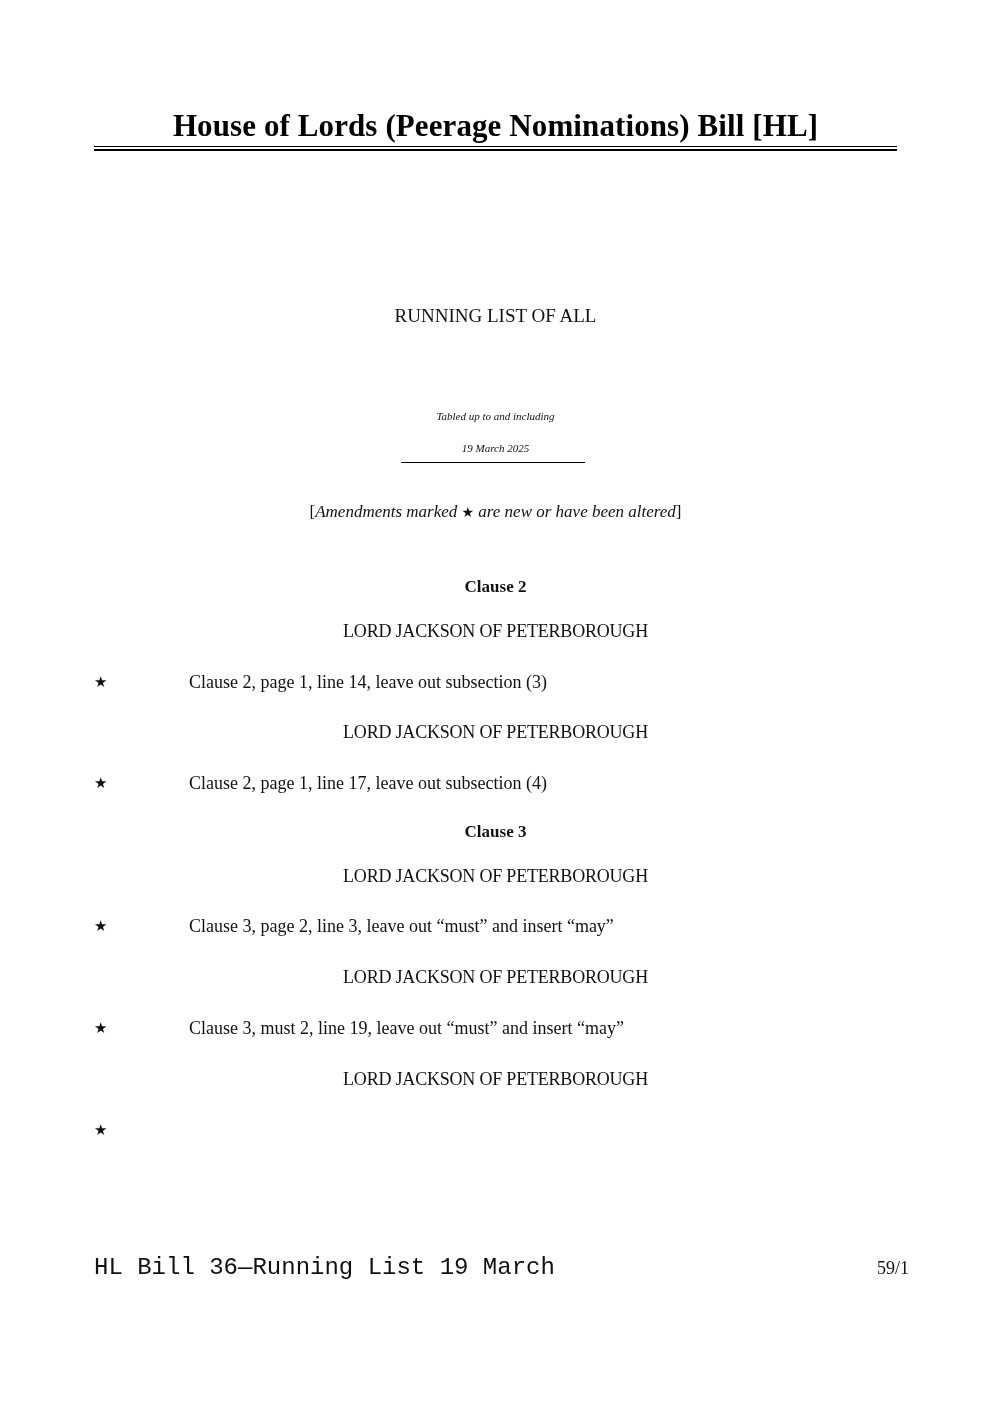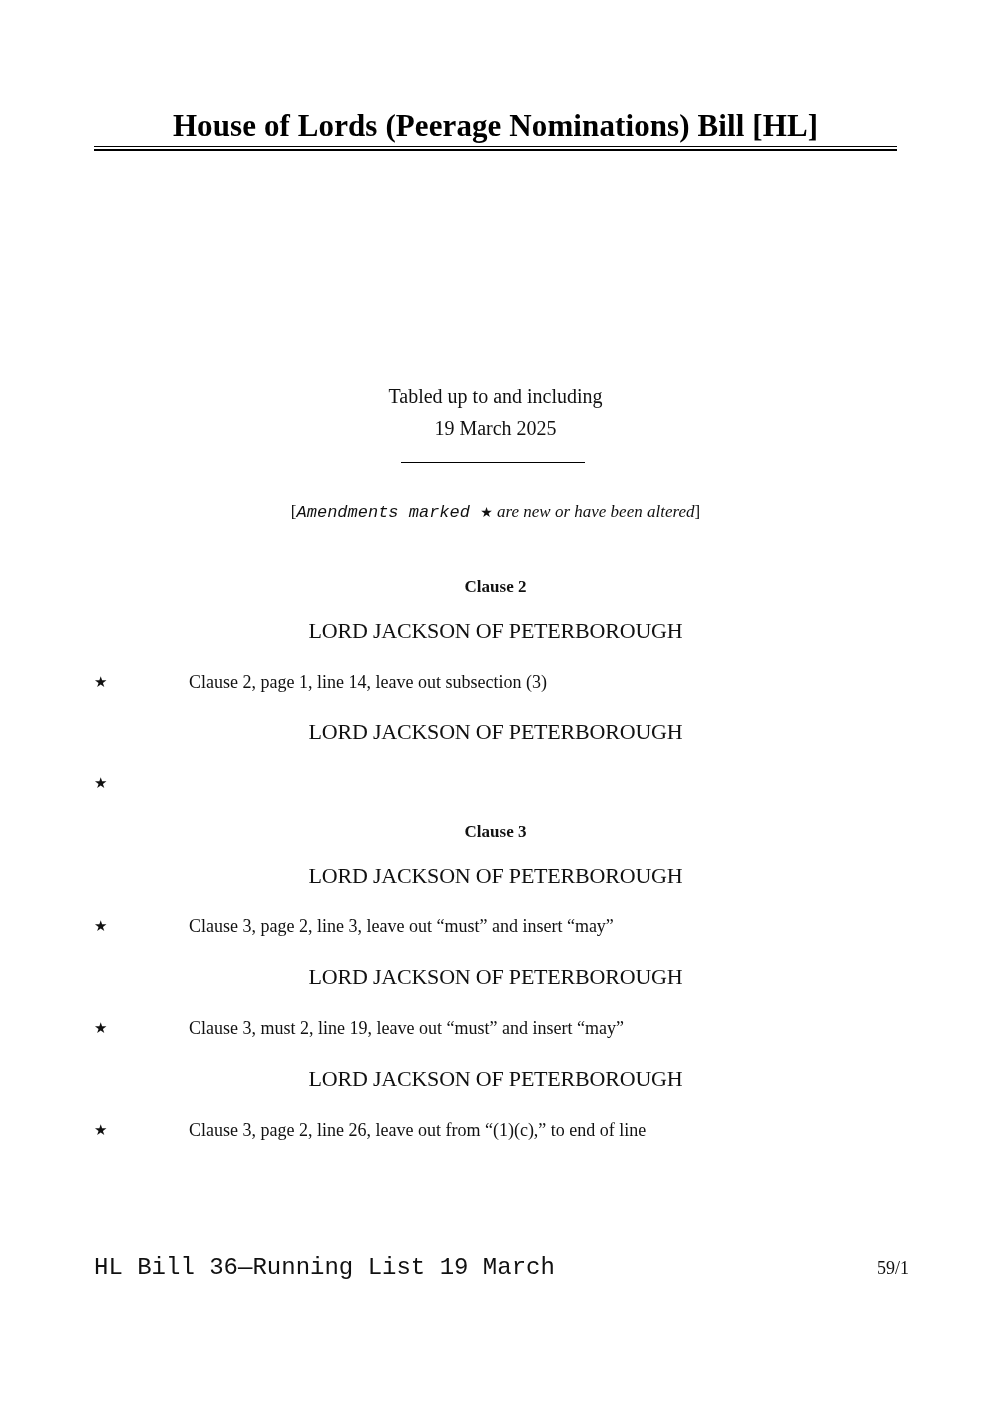--- a/index.html
+++ b/index.html
@@ -46,21 +46,23 @@
     }
     .center-line {
       position: absolute;
       left: 94px; width: 803px;
       text-align: center;
       font-family: "Liberation Serif", serif;
       font-size: 19px;
       line-height: 24px;
     }
     .italic {
-      font-size: 20px;
+      font-style: italic;
+      font-size: 11px;
+      margin-top: 20px;
     }
     .short-rule {
       position: absolute;
       left: 401px; width: 184px;
       top: 462px; height: 1px;
       background: #000;
     }
     .clause-heading {
       position: absolute;
       left: 94px; width: 803px;
@@ -68,21 +70,21 @@
       font-family: "Liberation Serif", serif;
       font-weight: bold;
       font-size: 17px;
       line-height: 22px;
     }
     .member {
       position: absolute;
       left: 94px; width: 803px;
       text-align: center;
       font-family: "Liberation Serif", serif;
-      font-size: 22px;
+      font-size: 18px;
       line-height: 22px;
       letter-spacing: -0.2px;
     }
     .amendment {
       position: absolute;
       left: 94px; width: 803px;
       height: 24px;
       font-family: "Liberation Serif", serif;
       font-size: 18px;
       line-height: 24px;
@@ -117,58 +119,59 @@
   </style>
 </head>
 <body>
 
 <div class="page">
 
   <div class="title">House of Lords (Peerage Nominations) Bill [HL]</div>
   <div class="rule-thin"></div>
   <div class="rule-thick"></div>
 
+  <div class="center-line" style="top:304px;">RUNNING LIST OF ALL</div>
   <div class="center-line italic" style="top:384px;">Tabled up to and including</div>
   <div class="center-line italic" style="top:416px;">19 March 2025</div>
 
   <div class="short-rule"></div>
 
   <div class="center-line" style="top:500px; font-size:17px;">
-    <span>[</span><span style="font-style:italic;font-family:Liberation Mono, monospace;">Amendments marked </span><span style="font-family:'DejaVu Sans',sans-serif; font-size:14px;">★</span><span style="font-style:italic;"> are new or have been altered</span><span>]</span>
+    <span>[</span><span style="font-style:italic;">Amendments marked </span><span style="font-family:'DejaVu Sans',sans-serif; font-size:14px;">★</span><span style="font-style:italic;"> are new or have been altered</span><span>]</span>
   </div>
 
   <div class="clause-heading" style="top:576px;">Clause 2</div>
 
   <div class="member" style="top:620px;">LORD JACKSON OF PETERBOROUGH</div>
   <div class="amendment" style="top:670px;">
     <span class="star">★</span>
     <span class="text">Clause 2, page 1, line 14, leave out subsection (3)</span>
   </div>
 
   <div class="member" style="top:721px;">LORD JACKSON OF PETERBOROUGH</div>
   <div class="amendment" style="top:771px;">
     <span class="star">★</span>
+    <span class="text">Clause 2, page 1, line 17, leave out subsection (4)</span>
   </div>
 
   <div class="clause-heading" style="top:821px;">Clause 3</div>
 
   <div class="member" style="top:865px;">LORD JACKSON OF PETERBOROUGH</div>
   <div class="amendment" style="top:914px;">
     <span class="star">★</span>
     <span class="text">Clause 3, page 2, line 3, leave out “must” and insert “may”</span>
   </div>
 
   <div class="member" style="top:966px;">LORD JACKSON OF PETERBOROUGH</div>
   <div class="amendment" style="top:1016px;">
     <span class="star">★</span>
     <span class="text">Clause 3, must 2, line 19, leave out “must” and insert “may”</span>
   </div>
 
   <div class="member" style="top:1068px;">LORD JACKSON OF PETERBOROUGH</div>
   <div class="amendment" style="top:1118px;">
     <span class="star">★</span>
-    <span class="text">Clause 3, page 2, line 26, leave out from “(1)(c),” to end of line</span>
   </div>
 
   <div class="footer-left">HL Bill 36—Running List 19 March</div>
   <div class="footer-right">59/1</div>
 
 </div>
 
 </body></html>

